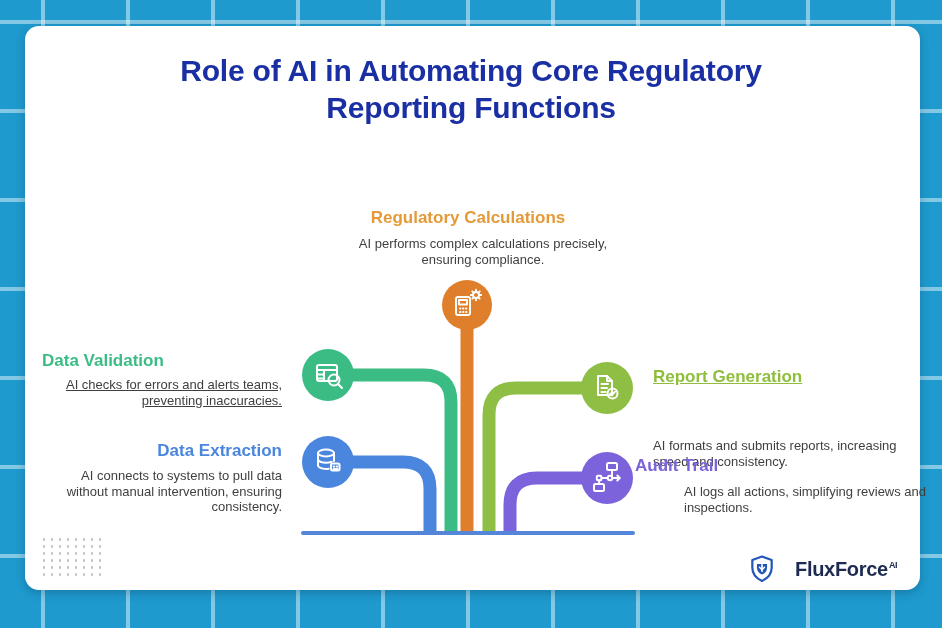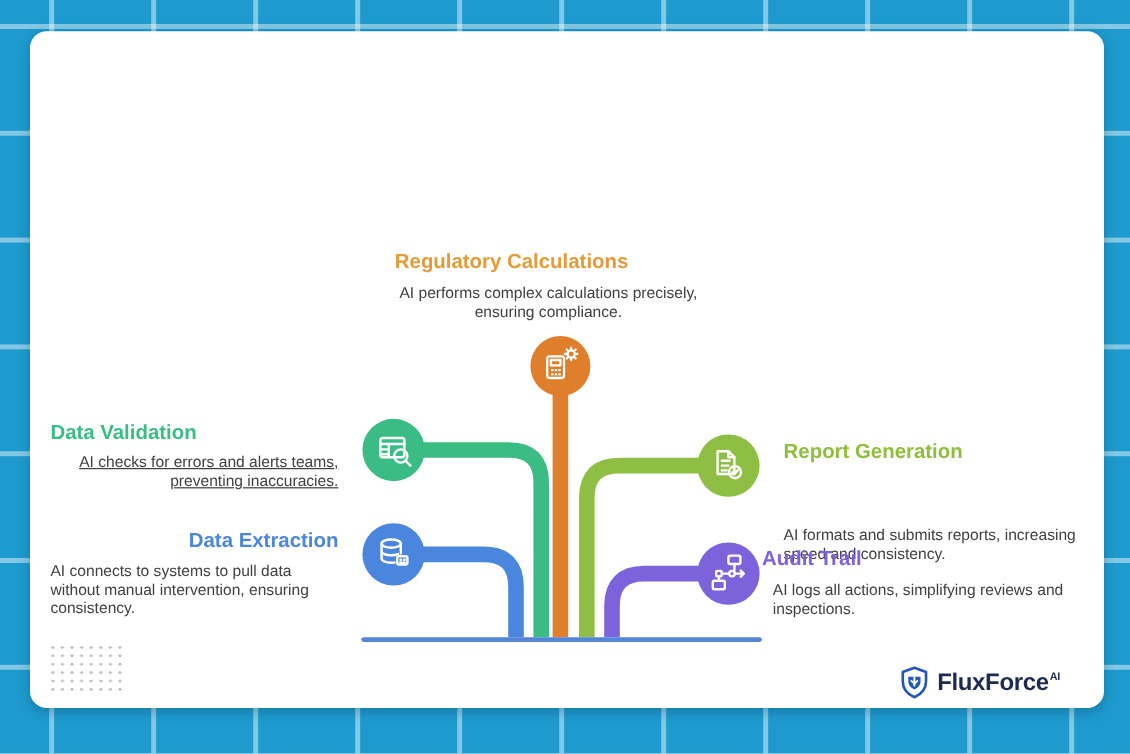--- a/index.html
+++ b/index.html
@@ -15,56 +15,57 @@
   .card{
     position:absolute;left:25px;top:26px;width:895px;height:564px;
     background:#fff;border-radius:14px;box-shadow:0 3px 10px rgba(0,30,60,.25);
   }
   .page-title{
     position:absolute;left:116px;top:52px;width:710px;text-align:center;
     font-size:30px;line-height:37px;font-weight:700;color:#1A2FA3;letter-spacing:-.2px;
   }
   .branch-label{position:absolute;font-size:17px;font-weight:700;}
   .branch-desc{position:absolute;font-size:13px;line-height:15.5px;color:#3F3F3F;}
-  .center .branch-label{left:329px;top:208px;width:300px;text-align:left;}
-  .center .branch-desc{left:332px;top:236px;width:250px;text-align:center;line-height:16px;}
+  .center .branch-label{left:318px;top:208px;width:300px;text-align:center;}
+  .center .branch-desc{left:358px;top:236px;width:250px;text-align:center;line-height:16px;}
   .lbl-dv{left:42px;top:351px;width:240px;}
   .dsc-dv{left:42px;top:377px;width:240px;text-align:right;text-decoration:underline;}
   .lbl-de{left:42px;top:441px;width:240px;text-align:right;}
-  .dsc-de{left:42px;top:468px;width:240px;}
+  .dsc-de{left:42px;top:468px;width:240px;text-align:right;}
   .lbl-rg{left:653px;top:367px;width:250px;text-align:left;}
   .dsc-rg{left:653px;top:394px;width:250px;text-align:left;margin-top:44px;}
   .lbl-at{left:635px;top:456px;width:250px;text-align:left;}
-  .dsc-at{left:644px;top:484px;width:250px;text-align:left;}
+  .dsc-at{left:684px;top:484px;width:250px;text-align:left;}
   .lines-svg{position:absolute;left:0;top:0;z-index:1;pointer-events:none;}
   .node{
     position:absolute;z-index:2;border-radius:50%;
     display:flex;align-items:center;justify-content:center;
   }
   .node-orange{left:442px;top:280px;width:50px;height:50px;}
   .node-side{width:52px;height:52px;}
   .node-dv{left:302px;top:349px;}
   .node-de{left:302px;top:436px;}
   .node-rg{left:581px;top:362px;}
   .node-at{left:581px;top:452px;}
   .dots{
     position:absolute;left:40px;top:536px;width:62px;height:42px;
     background-image:radial-gradient(#c2c2c2 1.2px, transparent 1.4px);
     background-size:8px 7px;
   }
-  .logo{position:absolute;left:750px;top:555px;display:flex;align-items:center;gap:7px;z-index:2;}
+  .logo{position:absolute;left:750px;top:555px;display:flex;align-items:center;gap:21px;z-index:2;}
   .logo-text{font-size:20px;font-weight:700;color:#1D2B50;letter-spacing:-.3px;}
   .logo-sup{font-size:9px;font-weight:700;color:#1D2B50;vertical-align:super;margin-left:1px;}
 </style>
 </head>
 <body>
 
 <div class="poster">
   <div class="card"></div>
 
+  <div class="page-title">Role of AI in Automating Core Regulatory Reporting Functions</div>
 
   <svg class="lines-svg" width="942" height="628" viewBox="0 0 942 628">
     <g fill="none" stroke-linejoin="round">
       <path d="M467 305 V531" stroke="#DF7E2B" stroke-width="13"></path>
       <path d="M340 375 H424 Q451 375 451 402 V531" stroke="#3CBC85" stroke-width="13"></path>
       <path d="M340 462 H403 Q430 462 430 489 V531" stroke="#4A86DD" stroke-width="13"></path>
       <path d="M594 388 H516 Q489 388 489 415 V531" stroke="#8EBE44" stroke-width="13"></path>
       <path d="M594 478 H537 Q510 478 510 505 V531" stroke="#7C63DB" stroke-width="13"></path>
       <path d="M303 533 H633" stroke="#5585D8" stroke-width="4" stroke-linecap="round"></path>
     </g>
@@ -105,21 +106,21 @@
     <svg width="48" height="48" viewBox="0 0 48 48" fill="none" stroke="#fff" stroke-width="2" stroke-linecap="round" stroke-linejoin="round">
       <ellipse cx="22" cy="15" rx="8" ry="3.4"></ellipse>
       <path d="M14 15v12.5c0 1.9 3.6 3.4 8 3.4 1 0 1.9-.1 2.8-.2 M30 15v8"></path>
       <path d="M14 21.3c0 1.9 3.6 3.4 8 3.4 2.2 0 4.2-.4 5.7-1"></path>
       <rect x="27" y="25.5" width="8.5" height="7" rx="1.5"></rect>
       <path d="M29.7 28.5h.5 M32.7 28.5h.5 M29.5 31h3.8"></path>
     </svg>
   </div>
 
   <div>
-    <div class="branch-label lbl-rg" style="color: rgb(142, 190, 60);">Report Generation</div>
+    <div class="branch-label lbl-rg" style="color: rgb(142, 190, 60); text-decoration: underline;">Report Generation</div>
     <div class="branch-desc dsc-rg">AI formats and submits reports, increasing speed and consistency.</div>
   </div>
   <div class="node node-side node-rg" style="background-color: rgb(142, 190, 68);">
     <svg width="48" height="48" viewBox="0 0 48 48" fill="none" stroke="#fff" stroke-width="2" stroke-linecap="round" stroke-linejoin="round">
       <path d="M15 12h9l5 5v14H15z"></path>
       <path d="M24 12v5h5"></path>
       <path d="M18.5 20h6.5 M18.5 24h5.5 M18.5 28h4"></path>
       <circle cx="29.5" cy="29.5" r="5"></circle>
       <path d="M27.3 29.5l1.6 1.7 3.1-3.5"></path>
     </svg>

